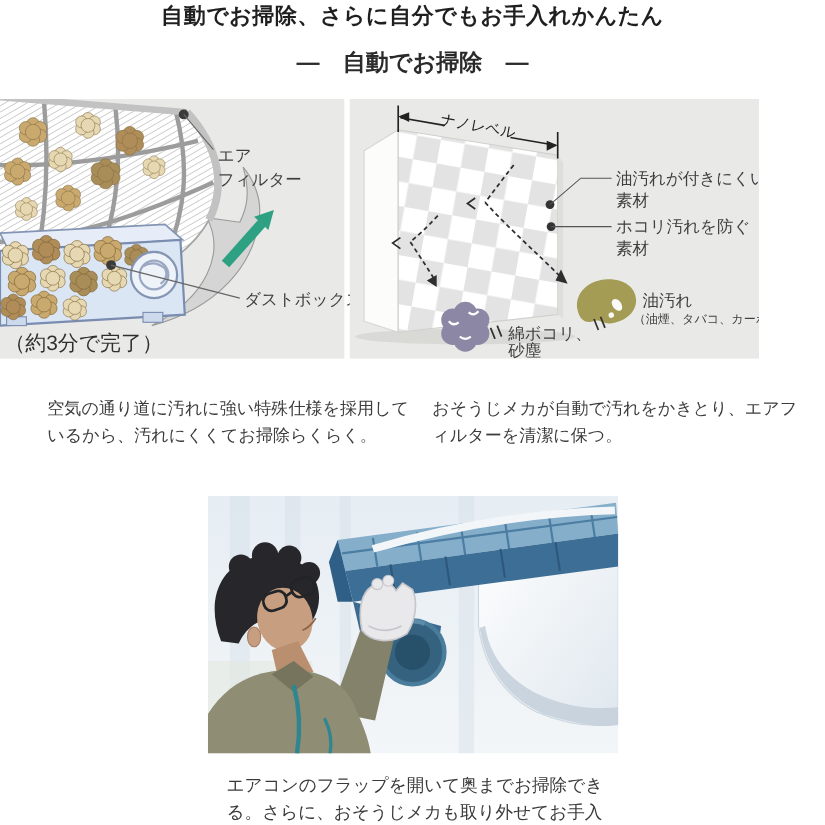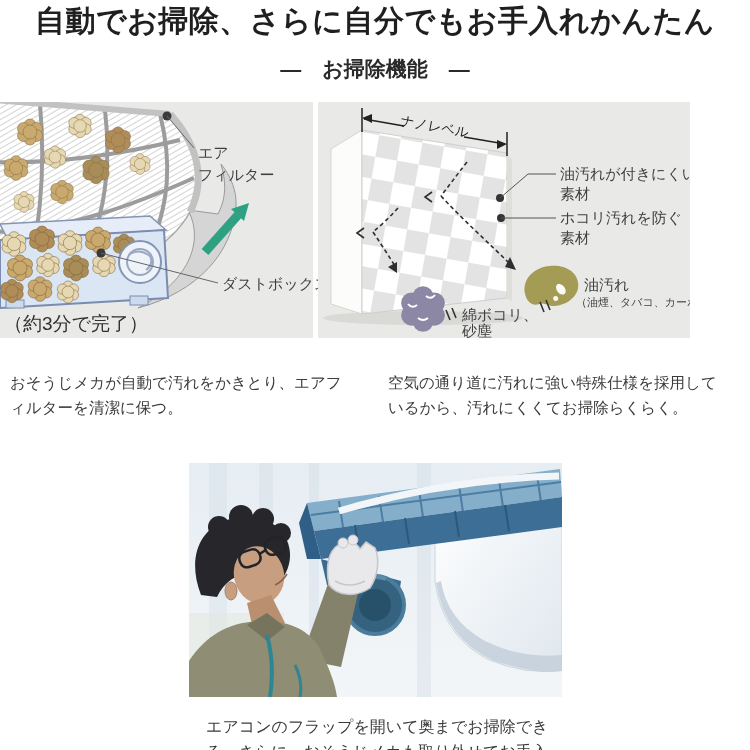--- a/index.html
+++ b/index.html
@@ -1,18 +1,18 @@
 <!DOCTYPE html>
 <html><head>
 <meta charset="utf-8">
 <style>
   html,body{margin:0;padding:0;background:#fff;}
   .page{position:relative;width:750px;height:750px;background:#ffffff;overflow:hidden;
         font-family:"Liberation Sans","DejaVu Sans",sans-serif;color:#333;}
-  .main-title{margin:0;padding-top:4px;text-align:center;font-size:30px;font-weight:700;
+  .main-title{margin:0;padding-top:4px;text-align:center;font-size:20px;font-weight:700;
               color:#1f1f1f;letter-spacing:0.5px;line-height:1.15;}
   .sub-title{margin:0;margin-top:16px;text-align:center;font-size:21px;font-weight:700;color:#2a2a2a;}
   .panels{display:flex;gap:5px;margin-top:19px;}
   .panel{width:313px;height:236px;background:#e9e9e7;position:relative;}
   .panel.right{width:372px;}
   .panel svg{display:block;}
   .descs{display:flex;margin-top:17px;}
   .desc{font-size:15.5px;line-height:25px;color:#3c3c3c;}
   .desc.left{margin-left:10px;width:335px;}
   .desc.right{margin-left:43px;width:340px;}
@@ -23,21 +23,21 @@
   svg text{font-family:"Liberation Sans","DejaVu Sans",sans-serif;}
   .callout-label{font-size:15px;fill:#3f3f3f;}
   .small-label{font-size:11px;fill:#3f3f3f;}
 </style>
 </head>
 <body>
 
 <div class="page">
 
   <h1 class="main-title">自動でお掃除、さらに自分でもお手入れかんたん</h1>
-  <div class="sub-title">—　お掃除機能　—</div>
+  <div class="sub-title">—　自動でお掃除　—</div>
 
   <div class="panels">
 
     <div class="panel left">
       <svg width="373" height="236" viewBox="0 0 373 236">
         <defs>
           <pattern id="hatch" width="5" height="5" patternUnits="userSpaceOnUse" patternTransform="rotate(60)">
             <rect width="5" height="5" fill="#ffffff"></rect>
             <line x1="0" y1="0" x2="0" y2="5" stroke="#bcbcbc" stroke-width="1.3"></line>
           </pattern>
@@ -189,22 +189,22 @@
           </g>
           <path d="M222,200 L226,210 M228,198 L232,208" stroke="#333" stroke-width="1.6"></path>
         </g>
         <text class="callout-label" x="266" y="188">油汚れ</text>
         <text class="small-label" x="258" y="204">（油煙、タバコ、カーボン）</text>
       </svg>
     </div>
   </div>
 
   <div class="descs">
+    <p class="desc right">空気の通り道に汚れに強い特殊仕様を採用しているから、汚れにくくてお掃除らくらく。</p>
     <p class="desc left">おそうじメカが自動で汚れをかきとり、エアフィルターを清潔に保つ。</p>
-    <p class="desc right">空気の通り道に汚れに強い特殊仕様を採用しているから、汚れにくくてお掃除らくらく。</p>
   </div>
 
   <div class="photo-wrap">
     <svg width="373" height="234" viewBox="0 0 373 234">
       <defs>
         <linearGradient id="bgGrad" x1="0" y1="0" x2="0" y2="1">
           <stop offset="0" stop-color="#e6edf3"></stop>
             <stop offset="1" stop-color="#f3f6f8"></stop>
         </linearGradient>
         <linearGradient id="acGrad" x1="0" y1="0" x2="1" y2="1">

